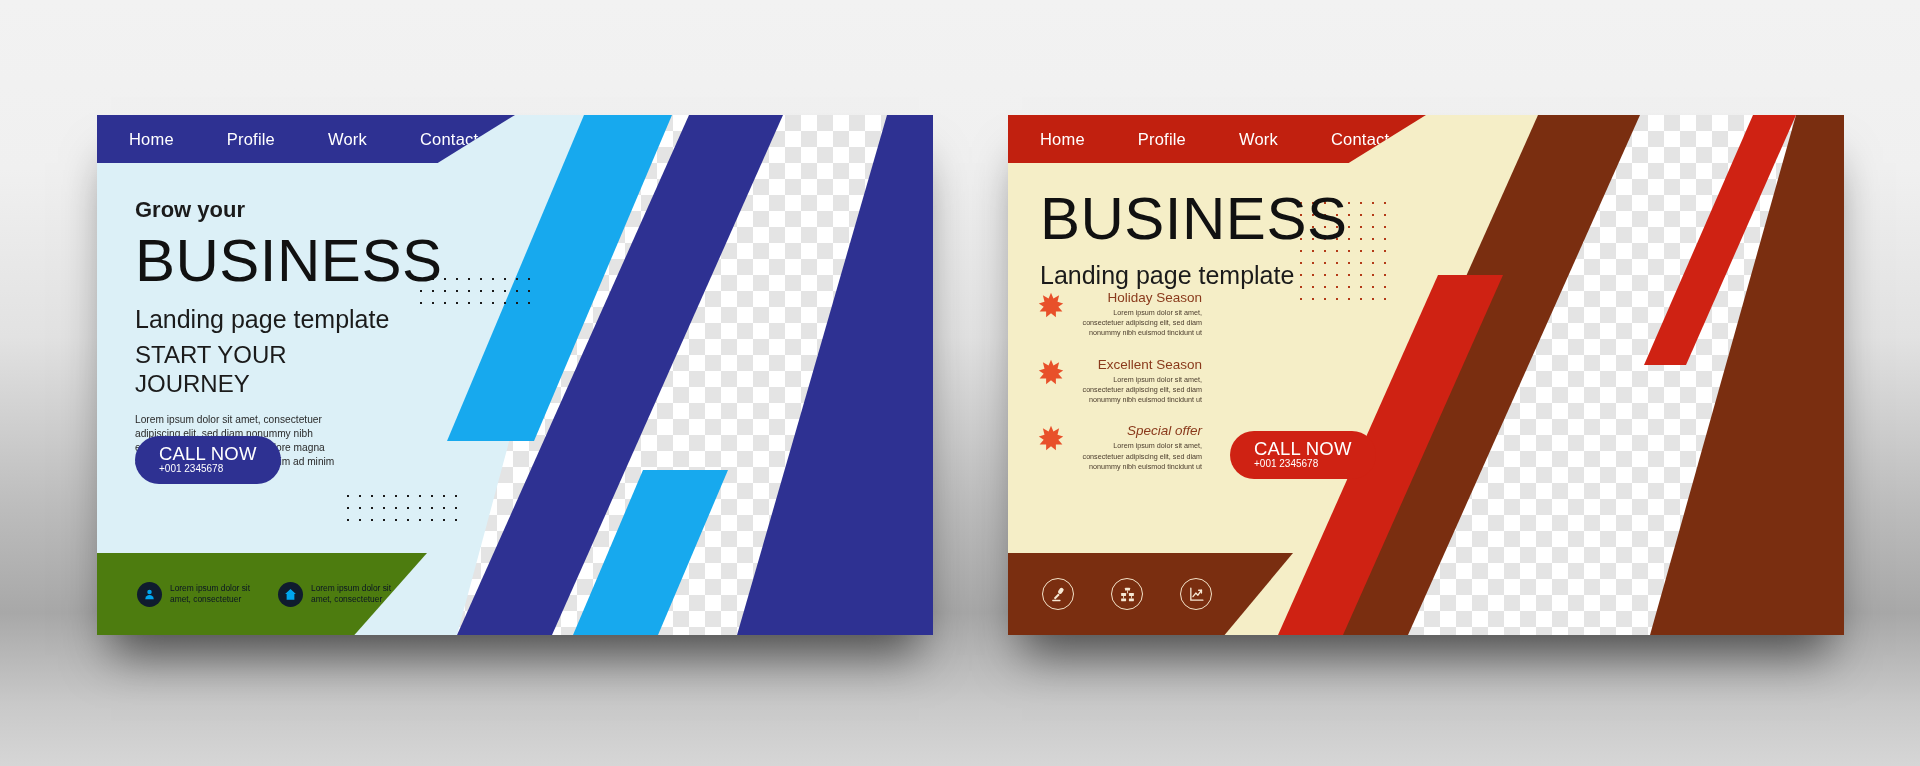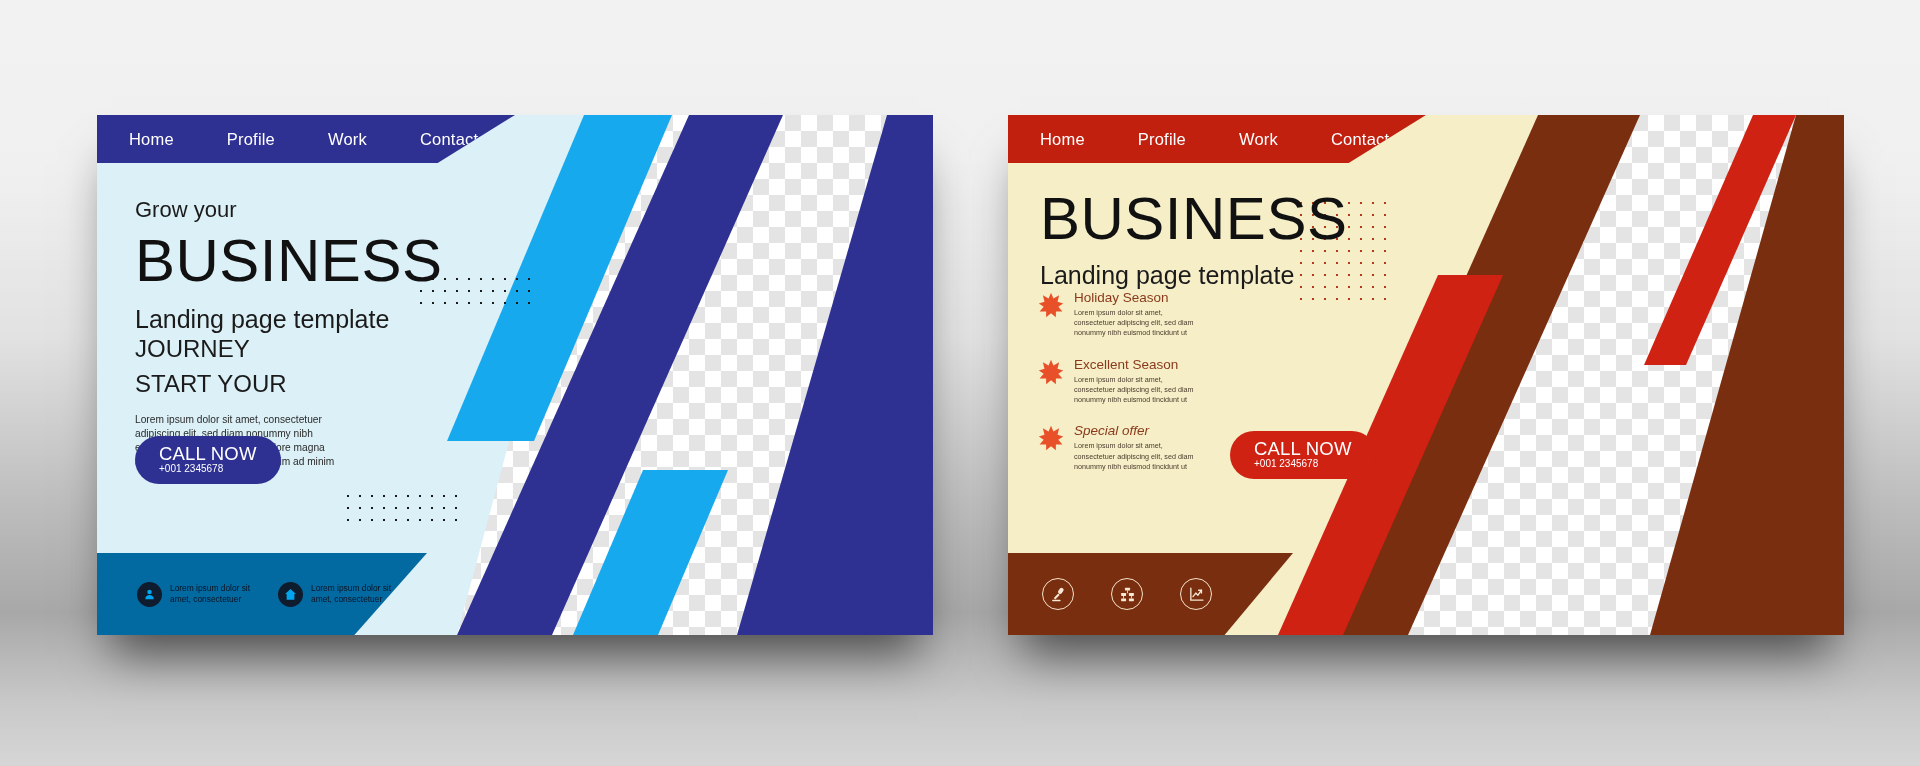--- a/index.html
+++ b/index.html
@@ -92,21 +92,21 @@
   .dots-blue {
     background-image: radial-gradient(#1a1a1a 1.1px, transparent 1.2px);
     background-size: 12px 12px;
   }
   .dots-red {
     background-image: radial-gradient(#b33a18 1.1px, transparent 1.2px);
     background-size: 12px 12px;
   }
 
   
-  .grow-line { font-size: 22px; color: #1b1b1b; font-weight: 400; }
+  .grow-line { font-size: 22px; color: #1b1b1b; font-weight: 700; }
   .big-title {
     font-size: 60px;
     color: #111111;
     font-weight: 400;
     letter-spacing: 0.5px;
     line-height: 1.05;
   }
   .sub-title {
     font-size: 25px;
     color: #1b1b1b;
@@ -142,39 +142,39 @@
   .cta-blue { background: #2e3192; }
   .cta-red  { background: #cf2213; }
 
   
   .foot-blue {
     position: absolute;
     left: 0;
     bottom: 0;
     width: 330px;
     height: 82px;
-    background: #0369a1;
+    background: #4d7c0f;
     clip-path: polygon(0 0, 100% 0, 78% 100%, 0 100%);
     z-index: 10;
     display: flex;
     align-items: center;
     padding-left: 40px;
   }
   .foot-item { display: flex; align-items: center; margin-right: 22px; }
   .foot-ico {
     width: 25px; height: 25px; border-radius: 50%;
     background: #0f1c2e;
     display: flex; align-items: center; justify-content: center;
     flex: 0 0 auto; margin-right: 8px;
   }
   .foot-txt { font-size: 8.4px; color: #0b1524; line-height: 1.35; width: 86px; }
 
   
   .feat-list { position: absolute; z-index: 10; }
-  .feat { display: flex; margin-bottom: 18px; }
+  .feat { display: flex; margin-bottom: 18px; text-align: right; }
   .feat-star { width: 26px; height: 26px; flex: 0 0 auto; margin-right: 10px; margin-top: 2px; }
   .feat-h { font-size: 13.5px; color: #8a3a1c; font-weight: 400; margin-bottom: 3px; }
   .feat-p { font-size: 7.2px; color: #4a3b2c; line-height: 1.42; width: 128px; }
 
   
   .foot-red {
     position: absolute;
     left: 0;
     bottom: 0;
     width: 285px;
@@ -225,22 +225,22 @@
       </nav>
 
       <div class="dots dots-blue" style="left:318px;top:158px;width:125px;height:37px;"></div>
 
       <div class="dots dots-blue" style="left:245px;top:375px;width:125px;height:37px;"></div>
 
       <div style="position:absolute;left:38px;top:82px;z-index:10;">
         <div class="grow-line">Grow your</div>
         <div class="big-title" style="margin-top:6px;">BUSINESS</div>
         <div class="sub-title" style="margin-top:12px;">Landing page template</div>
+        <div class="caps-title" style="margin-top:6px;">START YOUR</div>
         <div class="caps-title">JOURNEY</div>
-        <div class="caps-title" style="margin-top:6px;">START YOUR</div>
         <p class="body-copy" style="margin-top:15px;">Lorem ipsum dolor sit amet, consectetuer adipiscing elit, sed diam nonummy nibh euismod tincidunt ut laoreet dolore magna aliquam erat volutpat. Ut wisi enim ad minim</p>
       </div>
 
       <div class="cta cta-blue" style="position:absolute;left:38px;top:321px;">
         <span class="cta-main">CALL NOW</span>
         <span class="cta-sub">+001 2345678</span>
       </div>
 
       <div class="foot-blue">
         <div class="foot-item">

